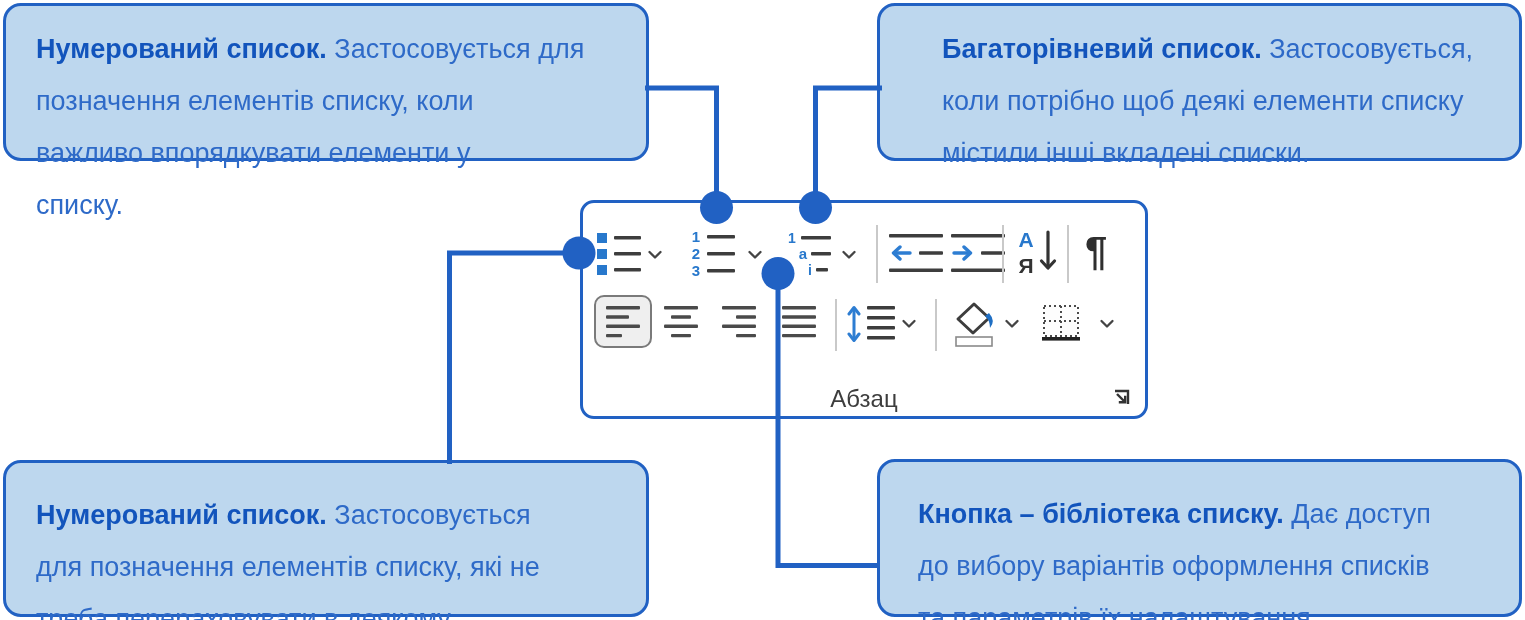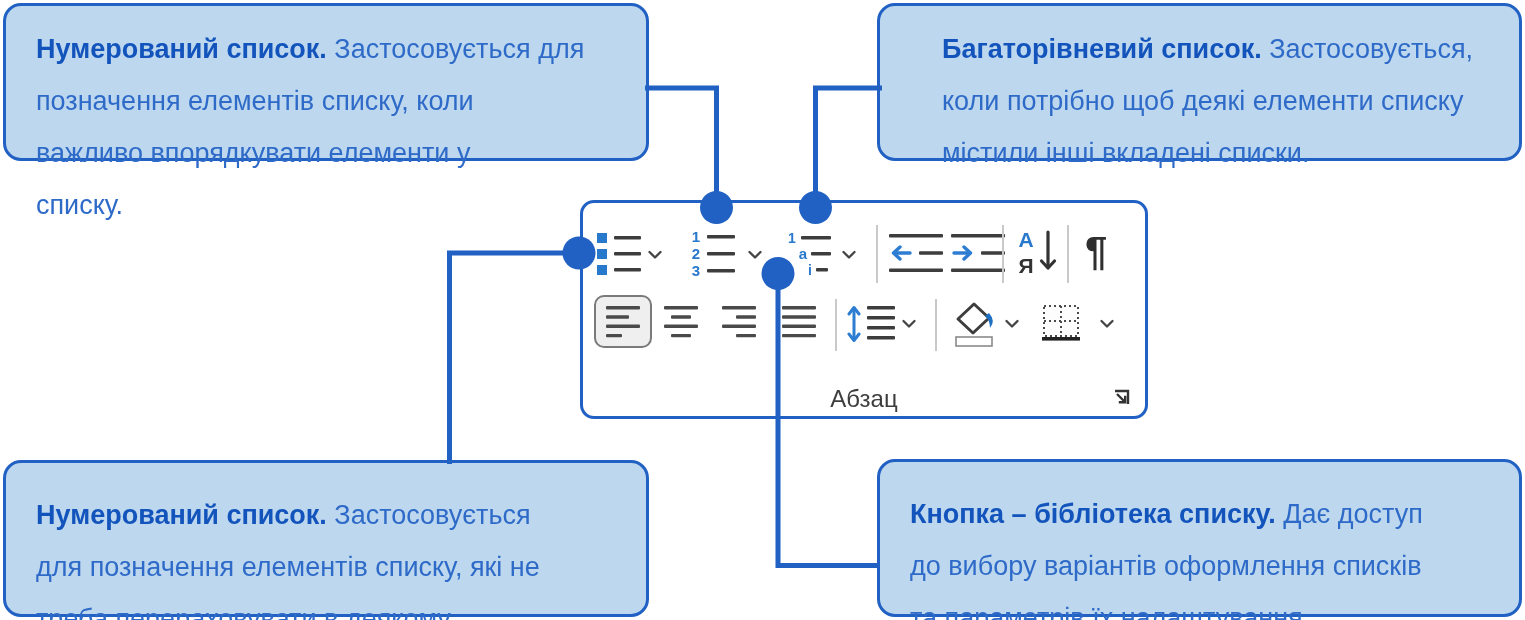--- a/index.html
+++ b/index.html
@@ -13,21 +13,21 @@
     position:absolute; background:#BDD7EE; border:3px solid #2161C3;
     border-radius:18px; font-size:27px; line-height:52px; color:#2E6AC8;
   }
   .callout .inner { padding:17px 30px 0 30px; }
   .callout.bottom .inner { padding-top:26px; }
   .callout-title { font-weight:bold; color:#1254BC; }
   .callout-body { white-space:pre-wrap; }
   .callout-tl { left:3px; top:3px; width:646px; height:158px; }
   .callout-tr { left:877px; top:3px; width:645px; height:158px;padding-left:32px; }
   .callout-bl { left:3px; top:460px; width:646px; height:157px; }
-  .callout-br { left:877px; top:459px; width:645px; height:158px; }
+  .callout-br { left:877px; top:459px; width:645px; height:158px;padding-left:8px; }
   
   .toolbar {
     position:absolute; left:580px; top:200px; width:568px; height:219px;
     background:#ffffff; border:3.5px solid #2161C3; border-radius:14px;
   }
   .toolbar .abs { position:absolute; }
   .btn { cursor:default; }
   .divider { position:absolute; width:2px; background:#C9C9C9; }
   .sel-box {
     position:absolute; background:#EFEFEF; border:2px solid #7A7A7A;

